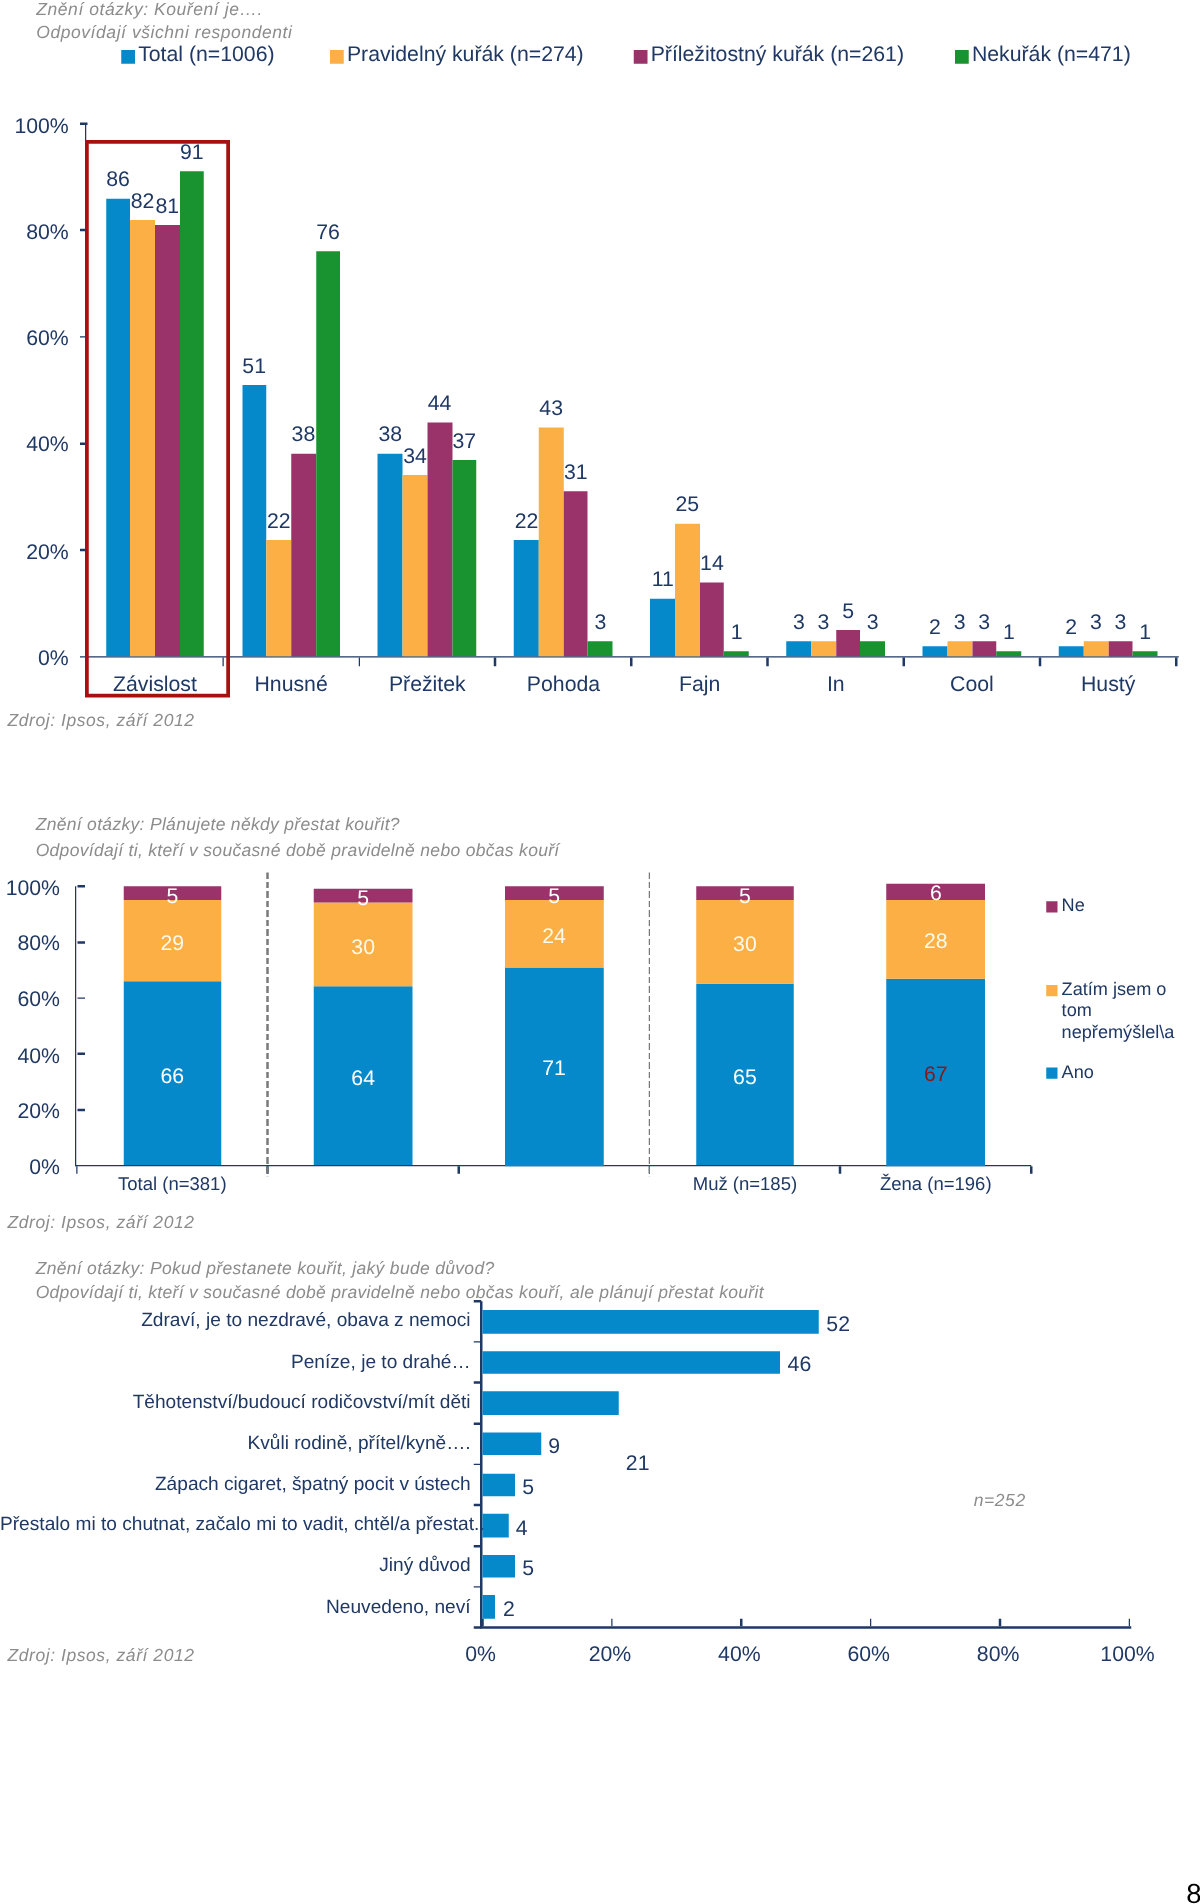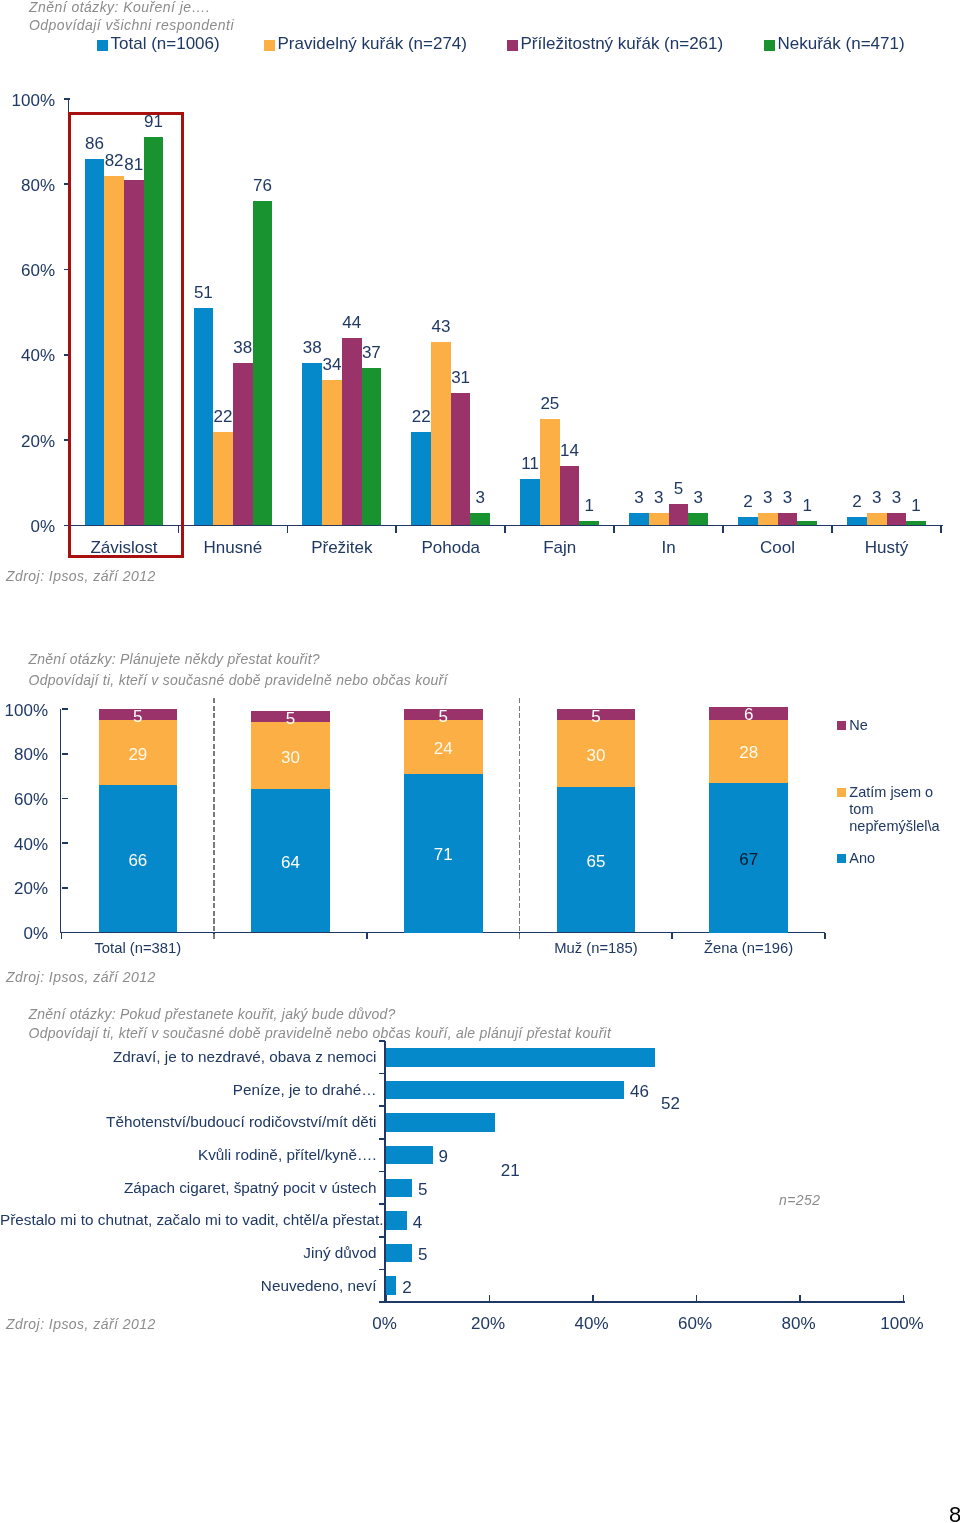--- a/index.html
+++ b/index.html
@@ -176,21 +176,21 @@
   <div class="vallab" style="left:404.00px;top:739.00px;width:78.50px;color:#FFFAEC;">24</div>
   <div class="bar" style="left:404.00px;top:709.00px;width:78.50px;height:11.17px;background:#99336A;"></div>
   <div class="vallab" style="left:404.00px;top:706.59px;width:78.50px;color:#FFFFFF;">5</div>
   <div class="bar" style="left:556.70px;top:787.23px;width:78.50px;height:145.28px;background:#0589CB;"></div>
   <div class="vallab" style="left:556.70px;top:851.86px;width:78.50px;color:#FFFFFF;">65</div>
   <div class="bar" style="left:556.70px;top:720.18px;width:78.50px;height:67.05px;background:#FBAF45;"></div>
   <div class="vallab" style="left:556.70px;top:745.70px;width:78.50px;color:#FFFAEC;">30</div>
   <div class="bar" style="left:556.70px;top:709.00px;width:78.50px;height:11.17px;background:#99336A;"></div>
   <div class="vallab" style="left:556.70px;top:706.59px;width:78.50px;color:#FFFFFF;">5</div>
   <div class="bar" style="left:709.40px;top:782.75px;width:78.50px;height:149.75px;background:#0589CB;"></div>
-  <div class="vallab" style="left:709.40px;top:849.63px;width:78.50px;color:#0f172a;">67</div>
+  <div class="vallab" style="left:709.40px;top:849.63px;width:78.50px;color:#7f1d1d;">67</div>
   <div class="bar" style="left:709.40px;top:720.17px;width:78.50px;height:62.58px;background:#FBAF45;"></div>
   <div class="vallab" style="left:709.40px;top:743.46px;width:78.50px;color:#FFFAEC;">28</div>
   <div class="bar" style="left:709.40px;top:706.76px;width:78.50px;height:13.41px;background:#99336A;"></div>
   <div class="vallab" style="left:709.40px;top:705.47px;width:78.50px;color:#FFFFFF;">6</div>
   <div class="abs" style="left:61.50px;top:937.50px;width:152.70px;">
     <div class="catlab" style="position:static;width:100%;line-height:20px;font-size:14.8px;">Total (n=381)</div>
   </div>
   <div class="abs" style="left:519.60px;top:937.50px;width:152.70px;">
     <div class="catlab" style="position:static;width:100%;line-height:20px;font-size:14.8px;">Muž (n=185)</div>
   </div>
@@ -231,21 +231,21 @@
   <div class="catlab" style="left:448.0px;top:1313.5px;width:80px;font-size:17px;">20%</div>
   <div class="abs" style="left:592.1px;top:1295.1px;width:1.8px;height:6px;background:#1F3864;"></div>
   <div class="catlab" style="left:551.5px;top:1313.5px;width:80px;font-size:17px;">40%</div>
   <div class="abs" style="left:695.6px;top:1295.1px;width:1.8px;height:6px;background:#1F3864;"></div>
   <div class="catlab" style="left:655.0px;top:1313.5px;width:80px;font-size:17px;">60%</div>
   <div class="abs" style="left:799.1px;top:1295.1px;width:1.8px;height:6px;background:#1F3864;"></div>
   <div class="catlab" style="left:758.5px;top:1313.5px;width:80px;font-size:17px;">80%</div>
   <div class="abs" style="left:902.6px;top:1295.1px;width:1.8px;height:6px;background:#1F3864;"></div>
   <div class="catlab" style="left:862.0px;top:1313.5px;width:80px;font-size:17px;">100%</div>
   <div class="bar" style="left:386.00px;top:1048.01px;width:269.10px;height:18.60px;background:#0589CB;"></div>
-  <div class="vallab" style="left:661.10px;top:1049.51px;width:40px;text-align:left;font-size:17px;margin-top:44px;">52</div>
+  <div class="vallab" style="left:661.10px;top:1049.51px;width:40px;text-align:left;font-size:17px;">52</div>
   <div class="catlab" style="left:0px;top:1048.21px;width:376.5px;text-align:right;font-size:15.3px;">Zdraví, je to nezdravé, obava z nemoci</div>
   <div class="bar" style="left:386.00px;top:1080.64px;width:238.05px;height:18.60px;background:#0589CB;"></div>
   <div class="vallab" style="left:630.05px;top:1082.14px;width:40px;text-align:left;font-size:17px;">46</div>
   <div class="catlab" style="left:0px;top:1080.84px;width:376.5px;text-align:right;font-size:15.3px;">Peníze, je to drahé…</div>
   <div class="bar" style="left:386.00px;top:1113.26px;width:108.67px;height:18.60px;background:#0589CB;"></div>
   <div class="vallab" style="left:500.68px;top:1114.76px;width:40px;text-align:left;font-size:17px;margin-top:46px;">21</div>
   <div class="catlab" style="left:0px;top:1113.46px;width:376.5px;text-align:right;font-size:15.3px;">Těhotenství/budoucí rodičovství/mít děti</div>
   <div class="bar" style="left:386.00px;top:1145.89px;width:46.57px;height:18.60px;background:#0589CB;"></div>
   <div class="vallab" style="left:438.57px;top:1147.39px;width:40px;text-align:left;font-size:17px;">9</div>
   <div class="catlab" style="left:0px;top:1146.09px;width:376.5px;text-align:right;font-size:15.3px;">Kvůli rodině, přítel/kyně….</div>

